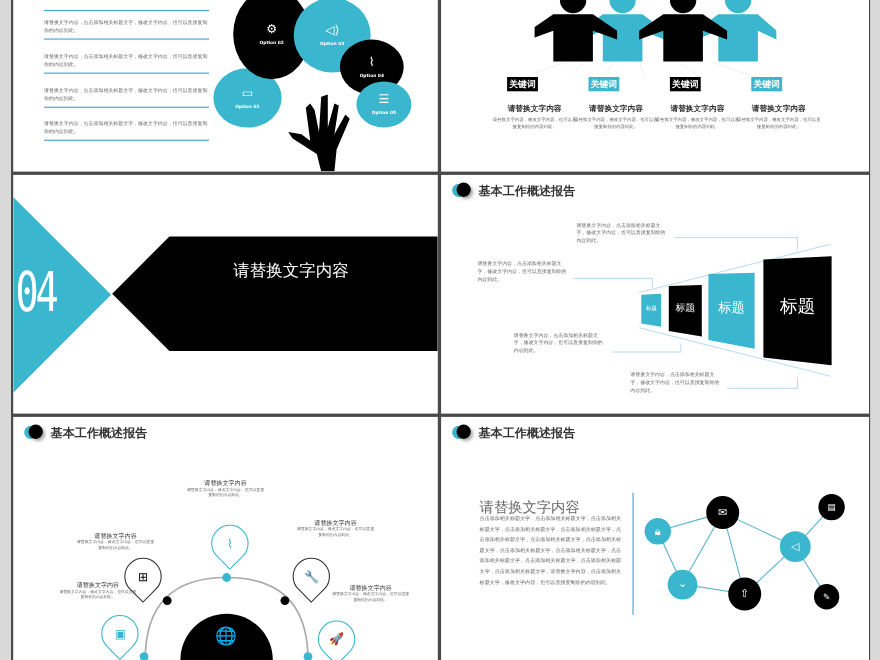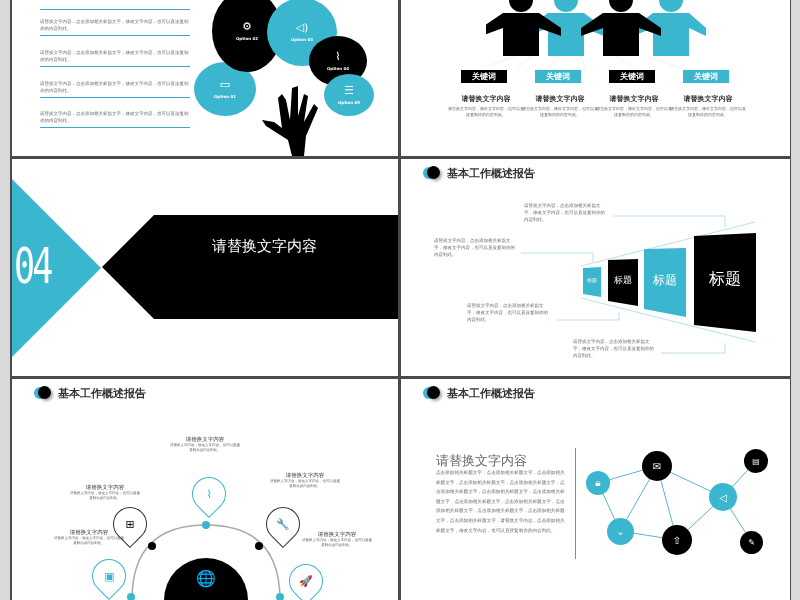--- a/index.html
+++ b/index.html
@@ -8,33 +8,33 @@
   .slide{position:absolute;background:#fff;overflow:hidden;}
   .s1{left:12px;top:0;width:386px;height:156px;}
   .s2{left:401px;top:0;width:389px;height:156px;}
   .s3{left:12px;top:159px;width:386px;height:217px;}
   .s4{left:401px;top:159px;width:389px;height:217px;}
   .s5{left:12px;top:379px;width:386px;height:221px;}
   .s6{left:401px;top:379px;width:389px;height:221px;}
   .abs{position:absolute;}
   .tiny{font-size:4.5px;color:#666;line-height:7px;}
   .blue{color:#3bb6cf;}
-  .hdr{position:absolute;left:22px;top:6px;height:16px;display:flex;align-items:center;text-align:right;}
+  .hdr{position:absolute;left:10px;top:6px;height:16px;display:flex;align-items:center;text-align:right;}
   .hdr .dot{position:relative;width:22px;height:14px;}
   .hdr .dot .c1{position:absolute;left:0;top:1px;width:12px;height:12px;border-radius:50%;background:#3bb6cf;}
   .hdr .dot .c2{position:absolute;left:4px;top:0;width:13px;height:13px;border-radius:50%;background:#000;box-shadow:2px 2px 3px rgba(0,0,0,.35);}
   .hdr .t{font-size:11px;font-weight:bold;color:#333;font-family:"DejaVu Serif","Liberation Serif",serif;margin-left:2px;}
   
   .s1 .row{position:absolute;left:28px;width:150px;}
   .s1 .row .tx{font-size:4.5px;color:#666;line-height:7px;}
   .s1 .row .ln{height:1px;background:#3ba4d0;margin-top:3px;}
   .bubble{position:absolute;border-radius:50%;display:flex;flex-direction:column;align-items:center;justify-content:center;color:#fff;}
   .bubble .lbl{font-size:4px;margin-top:4px;font-weight:bold;}
   .bubble .ic{font-size:11px;line-height:11px;}
-  .kw{position:absolute;width:46px;height:13px;font-size:8px;color:#fff;font-weight:bold;display:flex;align-items:center;justify-content:center;}
+  .kw{position:absolute;width:28px;height:13px;font-size:8px;color:#fff;font-weight:bold;display:flex;align-items:center;justify-content:center;}
   .kwt{position:absolute;width:76px;text-align:center;}
   .kwt .h{font-size:7px;color:#333;font-weight:bold;}
   .kwt .d{font-size:4px;color:#666;line-height:6px;margin-top:2px;}
   .pin{position:absolute;width:32px;height:32px;border-radius:50% 50% 50% 0;transform:rotate(-45deg);background:#fff;display:flex;align-items:center;justify-content:center;}
   .pin span{transform:rotate(45deg);font-size:11px;}
   .node{position:absolute;border-radius:50%;display:flex;align-items:center;justify-content:center;color:#fff;font-size:10px;}
 </style>
 </head>
 <body>
 

